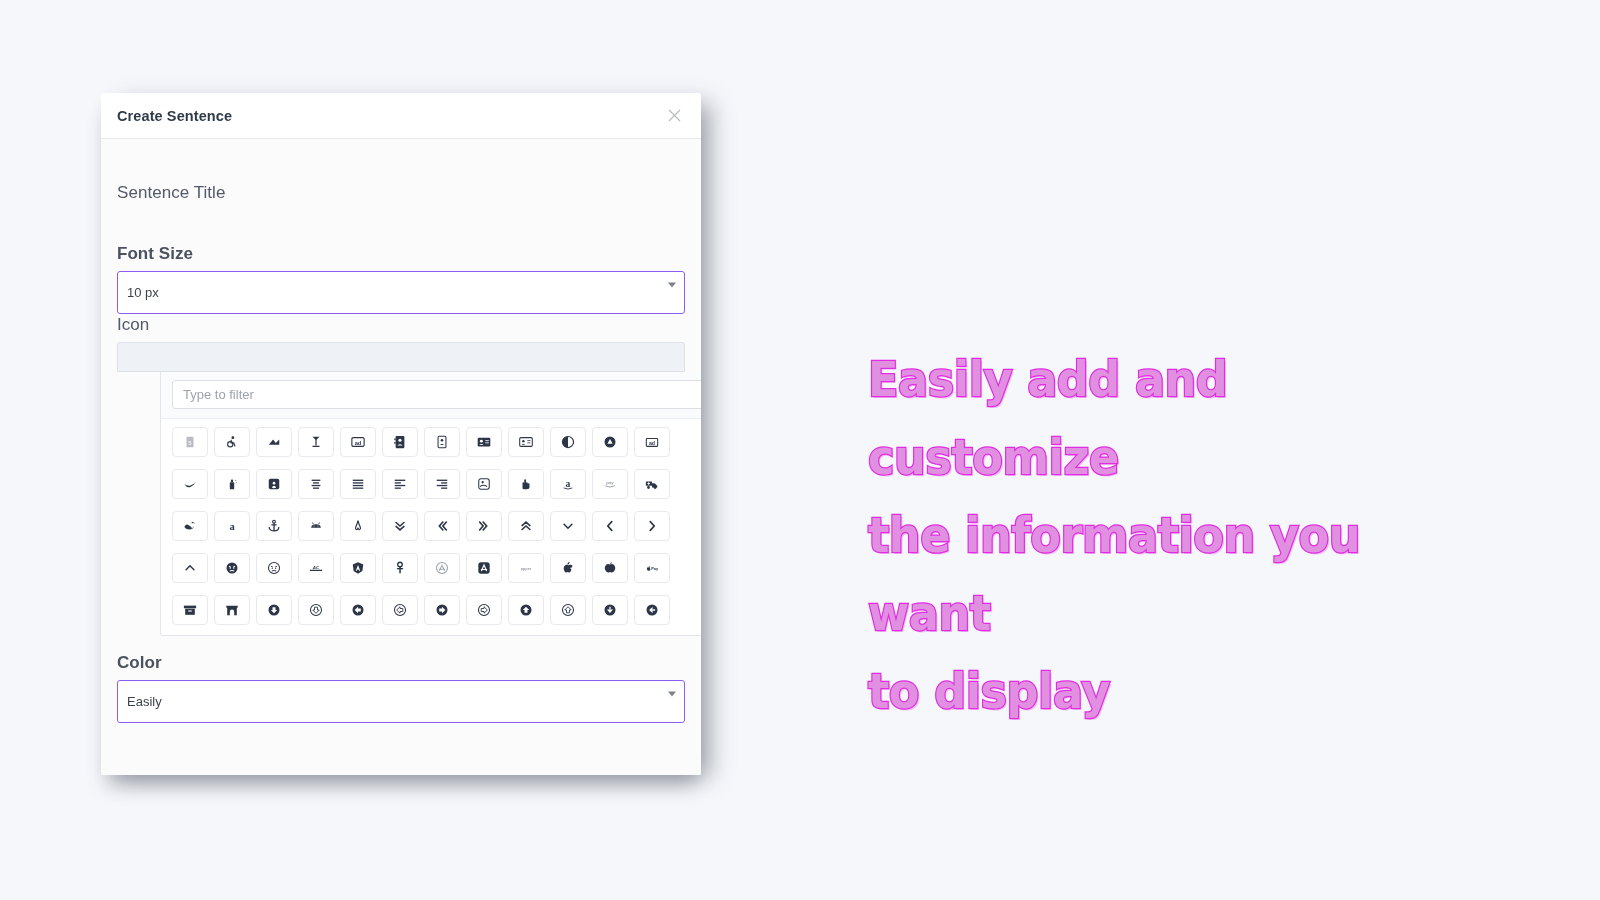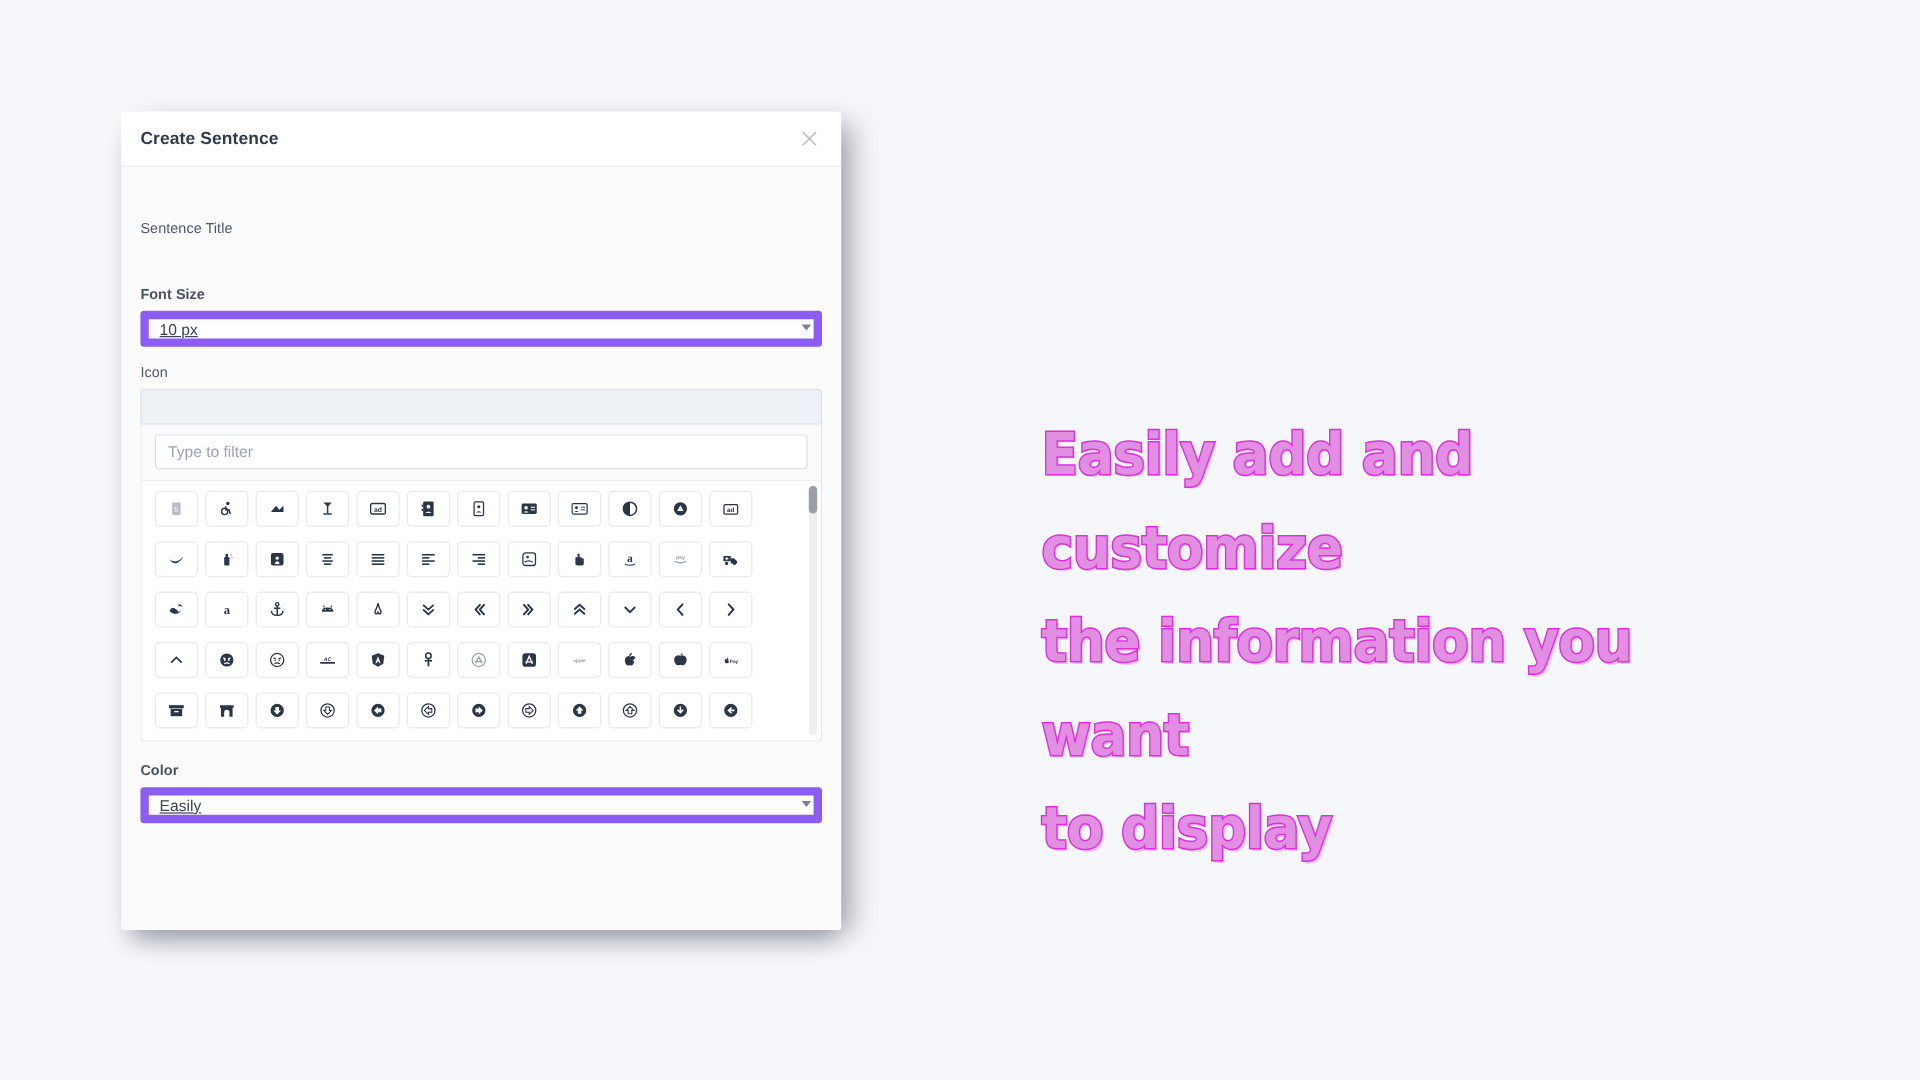--- a/index.html
+++ b/index.html
@@ -64,21 +64,21 @@
   .panel-body {
     flex: 1 1 auto;
     padding: 20px 16px 0 16px;
     background: #fbfbfc;
     overflow: hidden;
   }
 
   .field { margin-bottom: 0; }
 
   .field-label {
-    font-size: 12px;
+    font-size: 17px;
     font-weight: bold;
     color: #4a5260;
     margin-bottom: 7px;
     letter-spacing: 0.05px;
   }
   .field-label.regular { font-weight: normal; color: #525a67; }
 
   .text-input {
     width: 100%;
     height: 30px;
@@ -113,30 +113,29 @@
   }
 
   
   .select-wrap {
     position: relative;
     width: 100%;
     height: 27px;
   }
   .select-box {
     width: 100%;
-    height: 30px;
-    border: 7px solid #8b5cf6;
+    height: 43px;
+    border: 1px solid #8b5cf6;
     border-radius: 3px;
     background: #ffffff;
     font-size: 13px;
     color: #3c4350;
     padding: 0 24px 0 9px;
     display: flex;
     align-items: center;
-    text-decoration: underline;
   }
   .select-caret {
     position: absolute;
     right: 9px;
     top: 50%;
     transform: translateY(-50%);
     width: 0; height: 0;
     border-left: 4px solid transparent;
     border-right: 4px solid transparent;
     border-top: 5px solid #7c828c;
@@ -152,20 +151,21 @@
   }
 
   
   .icon-dropdown {
     width: 100%;
     border: 1px solid #e2e5ea;
     border-top: none;
     background: #ffffff;
     border-radius: 0 0 3px 3px;
     overflow: hidden;
+    margin-left: 43px;
   }
   .icon-filter-bar {
     padding: 8px 11px 9px 11px;
     background: #fafbfc;
     border-bottom: 1px solid #edeff2;
   }
   .icon-filter-input {
     width: 100%;
     height: 29px;
     border: 1px solid #dcdfe4;

